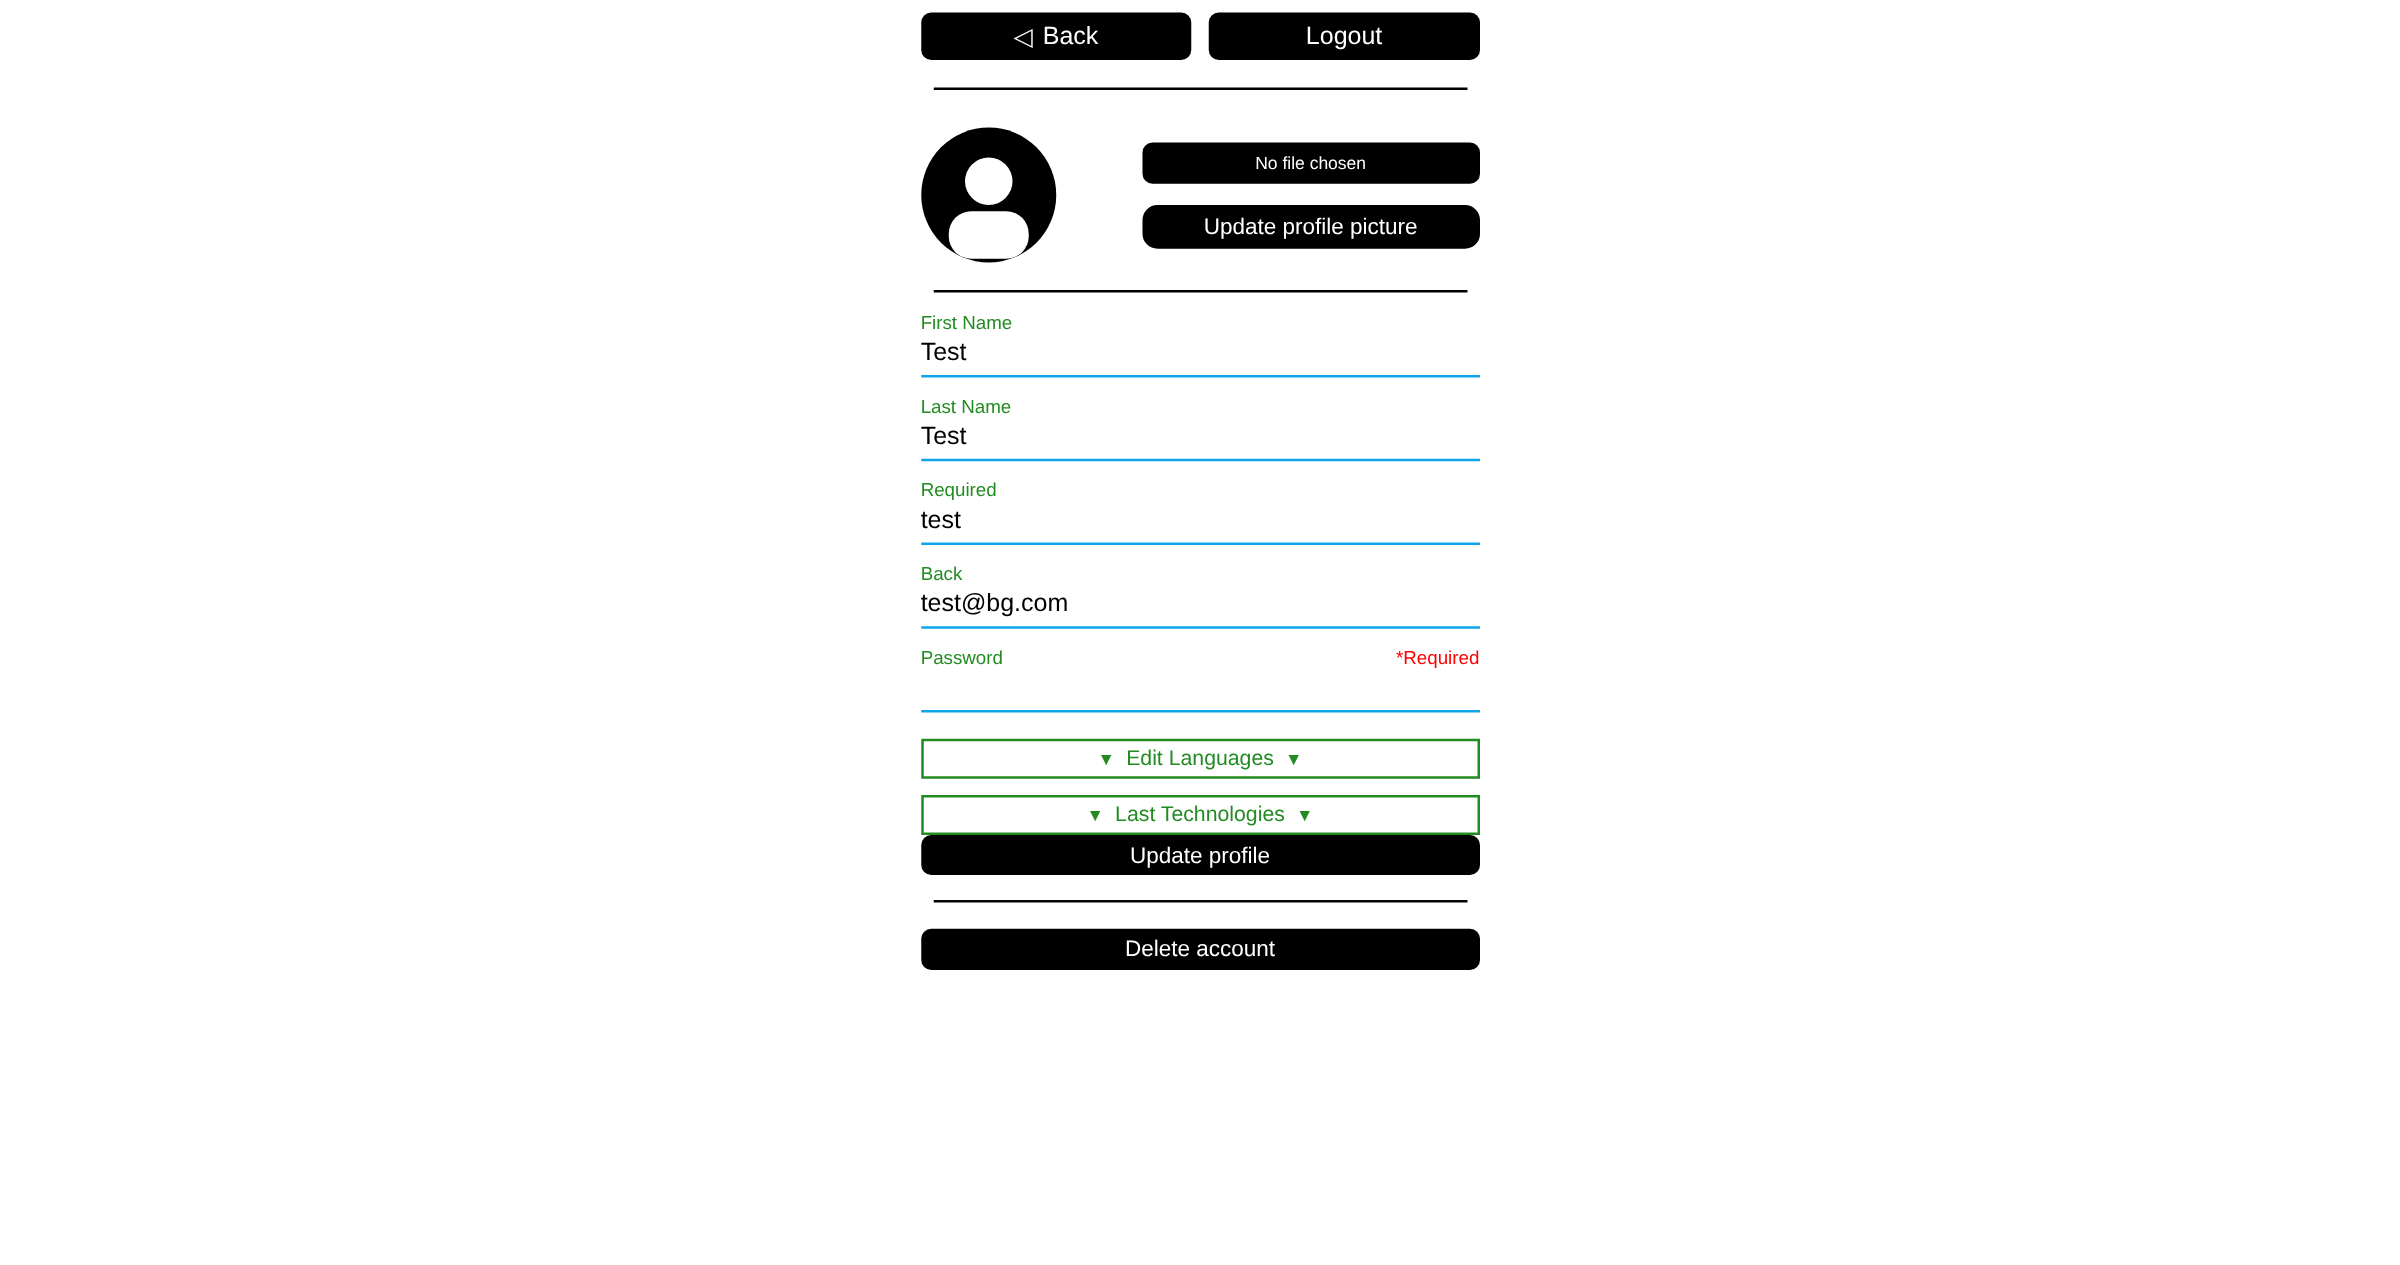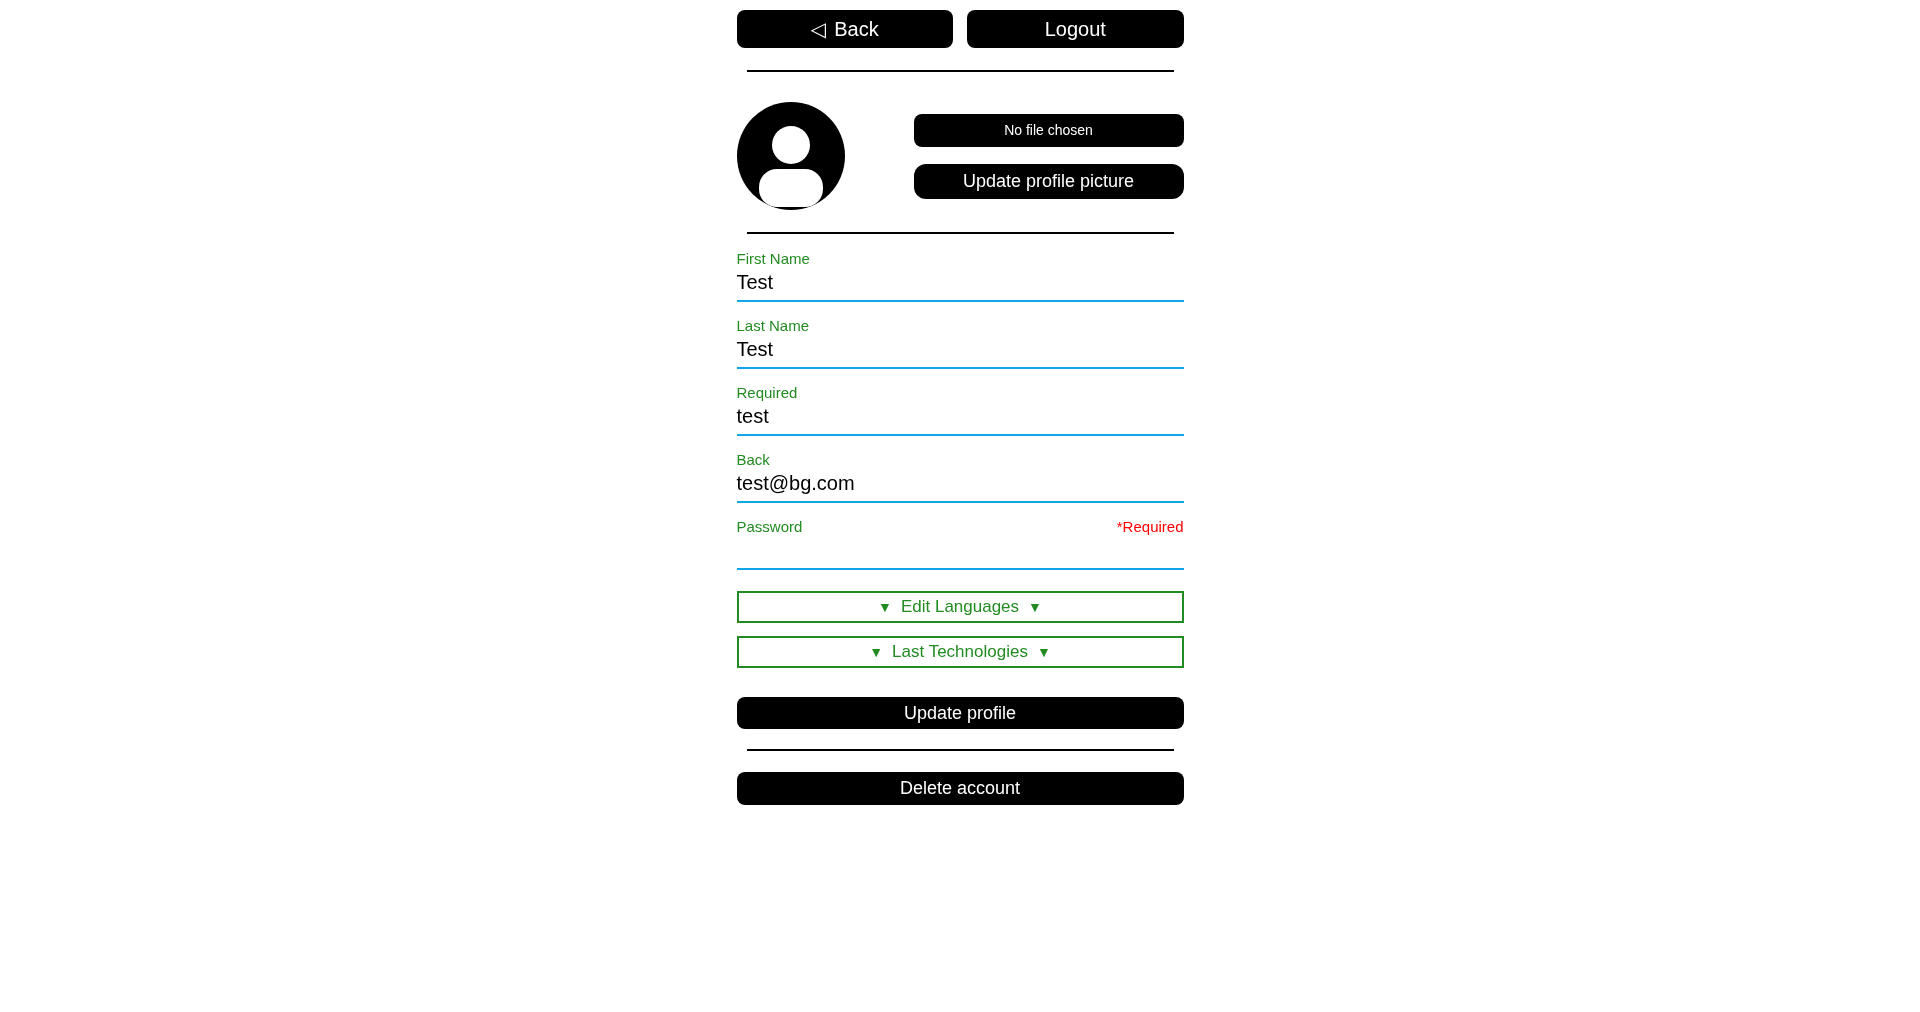--- a/index.html
+++ b/index.html
@@ -161,21 +161,21 @@
     font-size: 14px;
   }
   .mt-20 { margin-top: 21px; }
   .mt-13 { margin-top: 13px; }
 
   .btn-wide {
     width: 100%;
     height: 32px;
     font-size: 18px;
   }
-  .update-profile { margin-top: 29px; }
+  .update-profile { }
   .delete-account { margin-top: 21px; height: 33px; }
   hr.divider-bottom {
     border: none;
     border-top: 2px solid #000000;
     margin: 20px 10px 0 10px;
   }
 </style>
 </head>
 <body>
 

